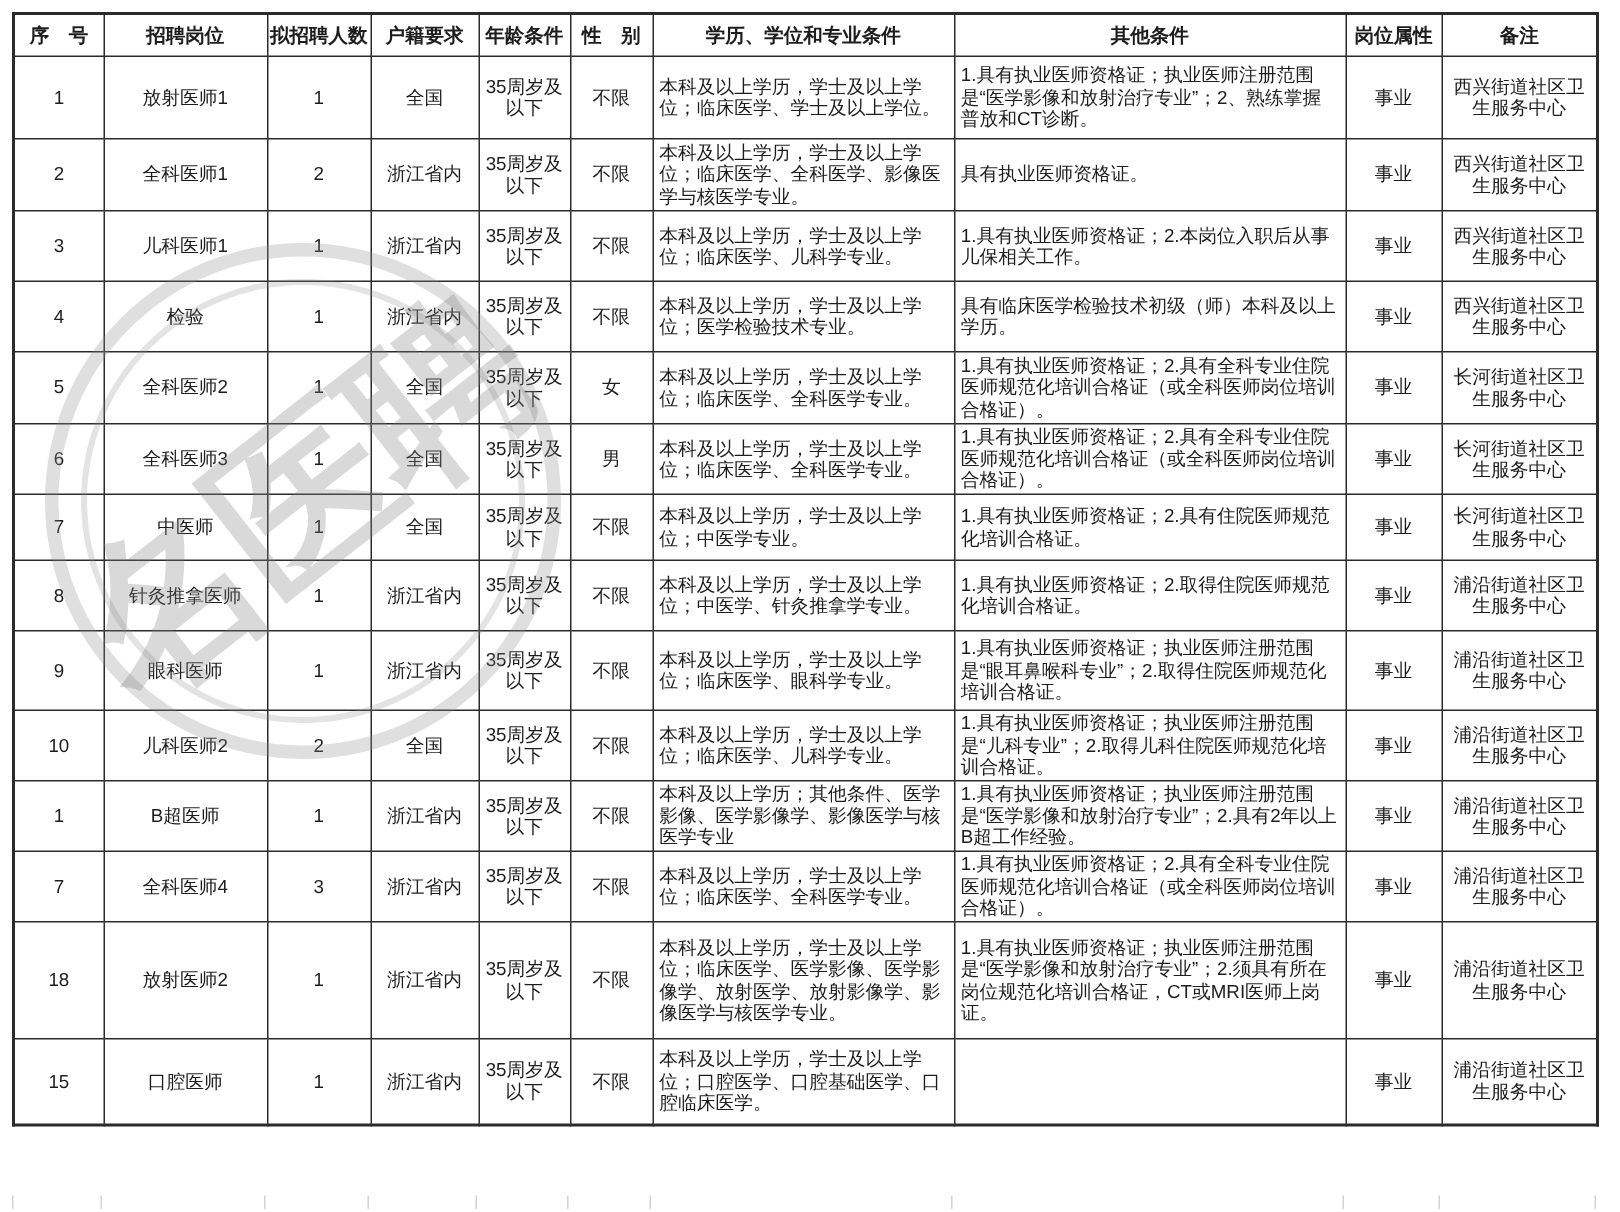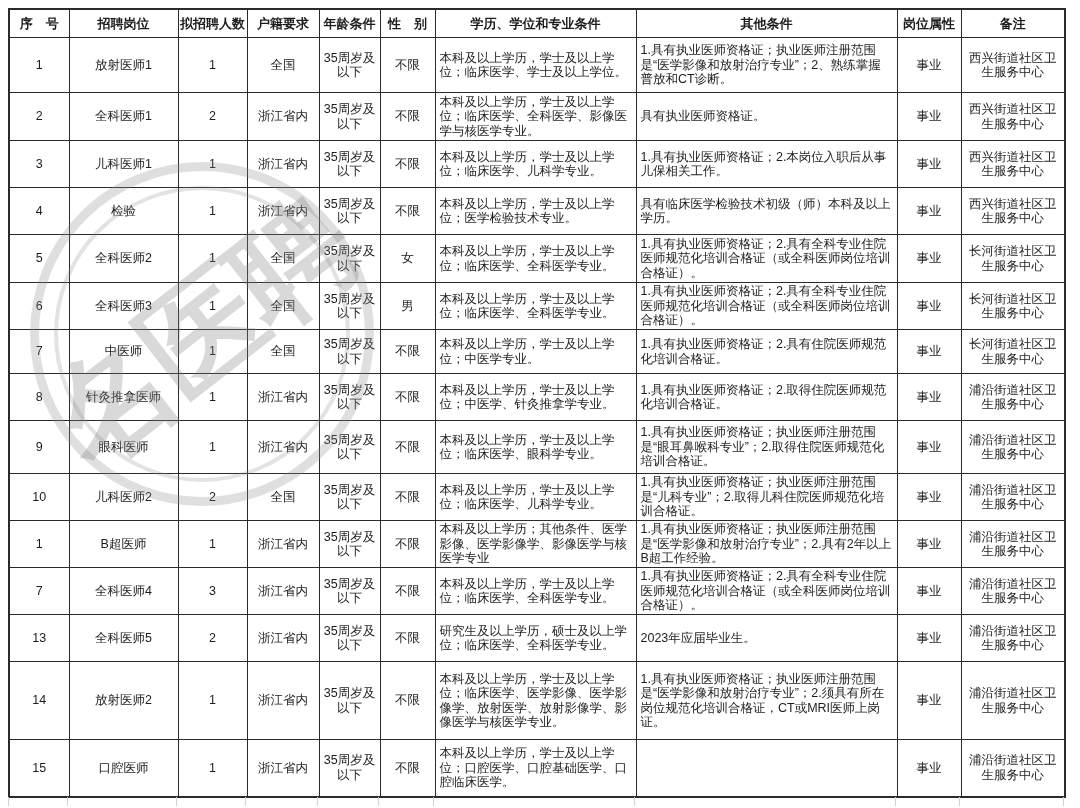--- a/index.html
+++ b/index.html
@@ -199,34 +199,22 @@
           <td class="c">全科医师4</td>
           <td class="c">3</td>
           <td class="c">浙江省内</td>
           <td class="c">35周岁及以下</td>
           <td class="c">不限</td>
           <td class="l">本科及以上学历，学士及以上学位；临床医学、全科医学专业。</td>
           <td class="l">1.具有执业医师资格证；2.具有全科专业住院医师规范化培训合格证（或全科医师岗位培训合格证）。</td>
           <td class="c">事业</td>
           <td class="c">浦沿街道社区卫生服务中心</td>
         </tr>
-        <tr style="height: 47px;">
-          <td class="c">13</td>
-          <td class="c">全科医师5</td>
-          <td class="c">2</td>
-          <td class="c">浙江省内</td>
-          <td class="c">35周岁及以下</td>
-          <td class="c">不限</td>
-          <td class="l">研究生及以上学历，硕士及以上学位；临床医学、全科医学专业。</td>
-          <td class="l">2023年应届毕业生。</td>
-          <td class="c">事业</td>
-          <td class="c">浦沿街道社区卫生服务中心</td>
-        </tr>
         <tr style="height: 78px;">
-          <td class="c">14</td>
+          <td class="c">18</td>
           <td class="c">放射医师2</td>
           <td class="c">1</td>
           <td class="c">浙江省内</td>
           <td class="c">35周岁及以下</td>
           <td class="c">不限</td>
           <td class="l">本科及以上学历，学士及以上学位；临床医学、医学影像、医学影像学、放射医学、放射影像学、影像医学与核医学专业。</td>
           <td class="l">1.具有执业医师资格证；执业医师注册范围是“医学影像和放射治疗专业”；2.须具有所在岗位规范化培训合格证，CT或MRI医师上岗证。</td>
           <td class="c">事业</td>
           <td class="c">浦沿街道社区卫生服务中心</td>
         </tr>

